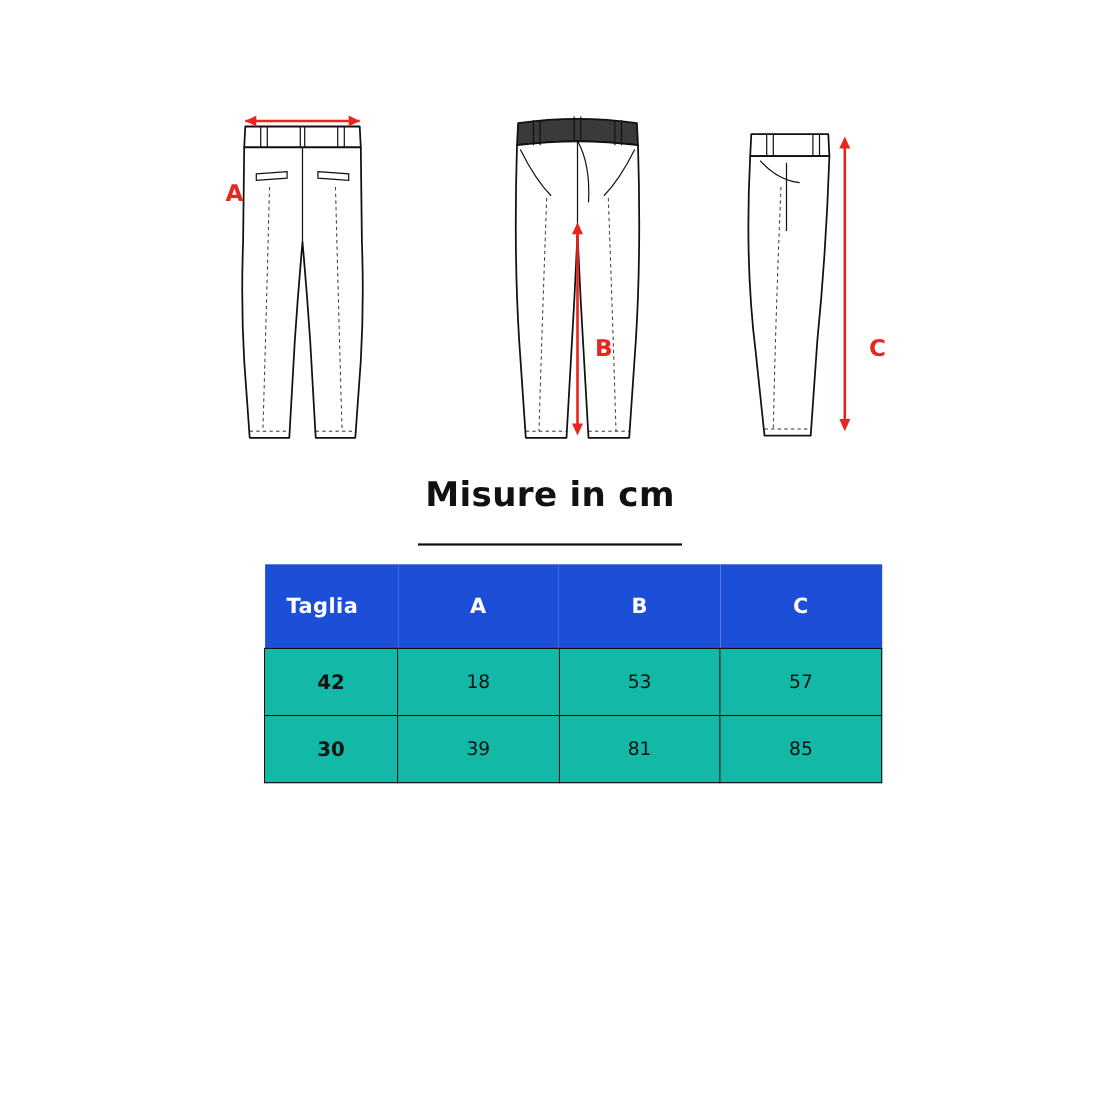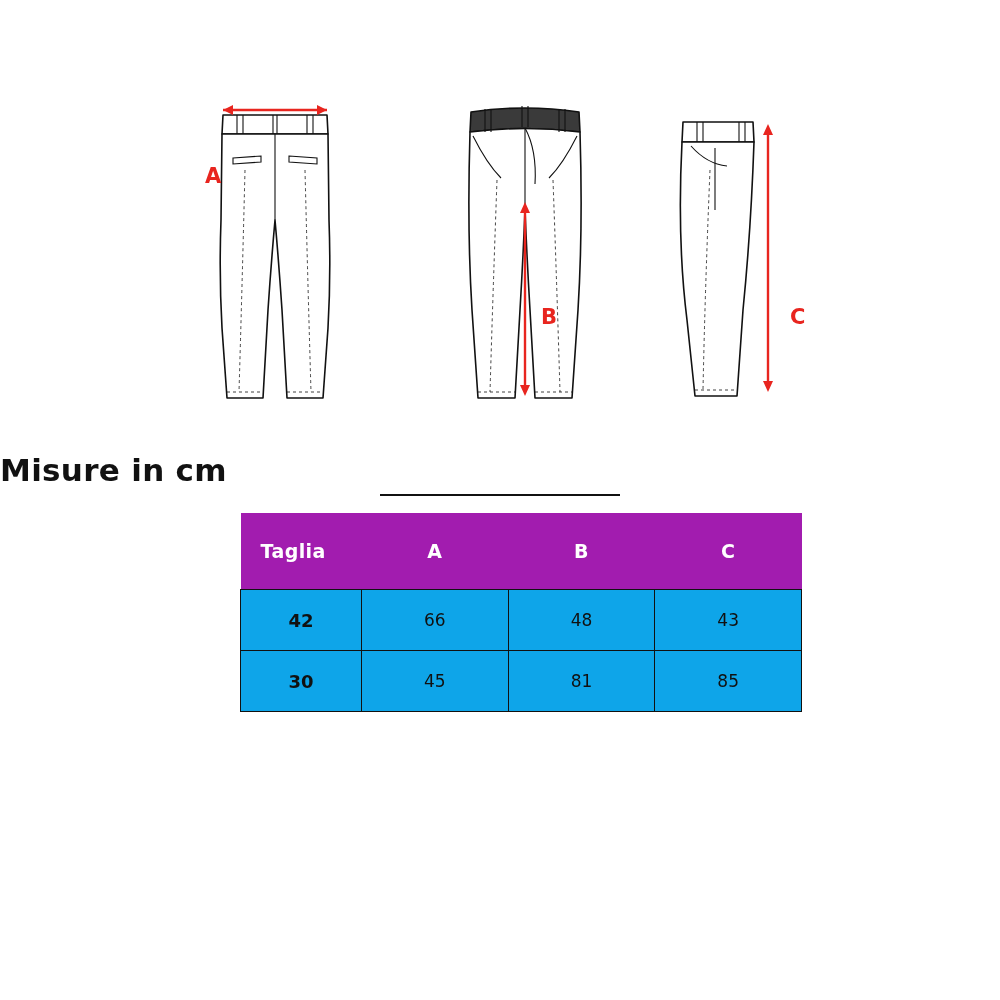--- a/index.html
+++ b/index.html
@@ -47,22 +47,23 @@
     letter-spacing: 0.5px;
   }
   .letter-a { left: 205px; top: 104px; }
   .letter-b { left: 541px; top: 245px; }
   .letter-c { left: 790px; top: 245px; }
 
   
   .title {
     position: absolute;
     left: 0;
-    top: 452px;
-    width: 1000px;
+    top: 432px;
+    width: 1000px;
+    text-align: center;
     font-size: 31px;
     font-weight: bold;
     color: #111111;
     letter-spacing: 0.3px;
   }
   .title-rule {
     position: absolute;
     left: 380px;
     top: 494px;
     width: 240px;
@@ -76,40 +77,40 @@
     left: 240px;
     top: 513px;
     width: 562px;
   }
   table.size-table {
     border-collapse: collapse;
     width: 562px;
     table-layout: fixed;
   }
   table.size-table thead th {
-    background: #a21caf;
+    background: #1d4ed8;
     color: #ffffff;
     font-size: 19px;
     font-weight: bold;
     height: 74px;
     letter-spacing: 0.4px;
     border: none;
   }
   table.size-table thead th.col-size {
     text-align: left;
     padding-left: 20px;
     width: 100px;
   }
   table.size-table tbody td {
     border: 1px solid #111111;
     height: 58px;
     font-size: 17px;
     text-align: center;
     color: #111111;
-    background: #0ea5e9;
+    background: #14b8a6;
   }
   table.size-table tbody td.col-size {
     font-weight: bold;
     font-size: 18px;
     width: 100px;
   }
 </style>
 </head>
 <body>
 
@@ -228,27 +229,27 @@
         <tr>
           <th class="col-size">Taglia</th>
           <th>A</th>
           <th>B</th>
           <th>C</th>
         </tr>
       </thead>
       <tbody>
         <tr>
           <td class="col-size">42</td>
-          <td>66</td>
-          <td>48</td>
-          <td>43</td>
+          <td>18</td>
+          <td>53</td>
+          <td>57</td>
         </tr>
         <tr>
           <td class="col-size">30</td>
-          <td>45</td>
+          <td>39</td>
           <td>81</td>
           <td>85</td>
         </tr>
       </tbody>
     </table>
   </div>
 
 </div>
 
 </body></html>

